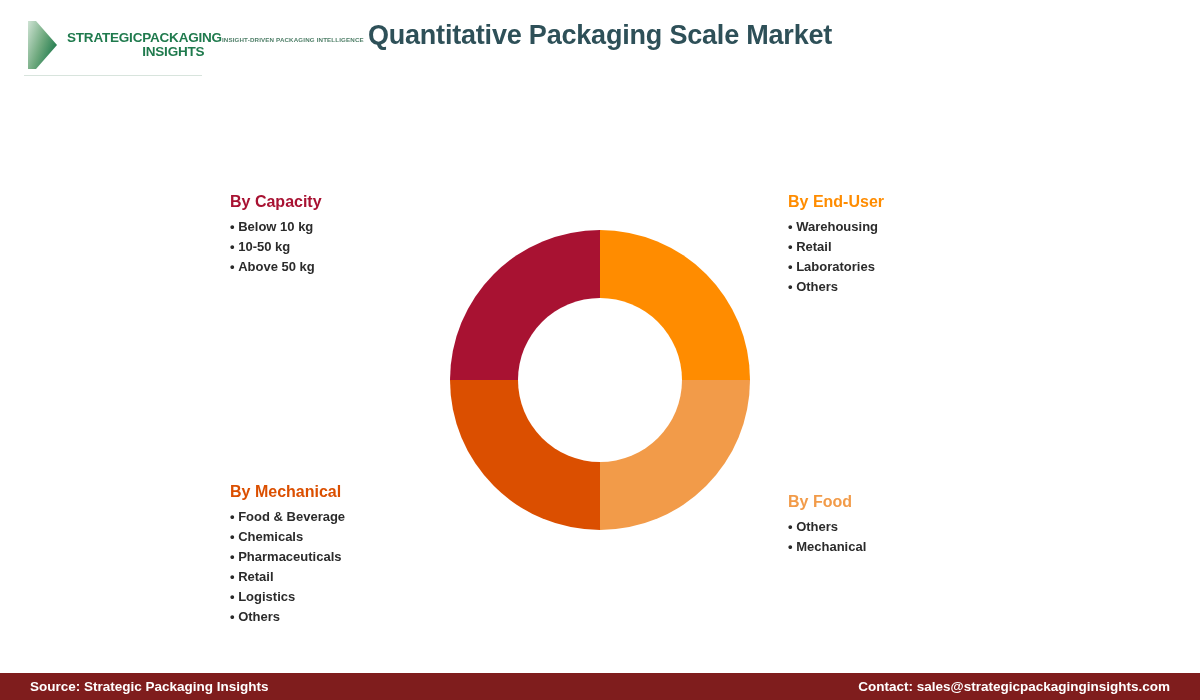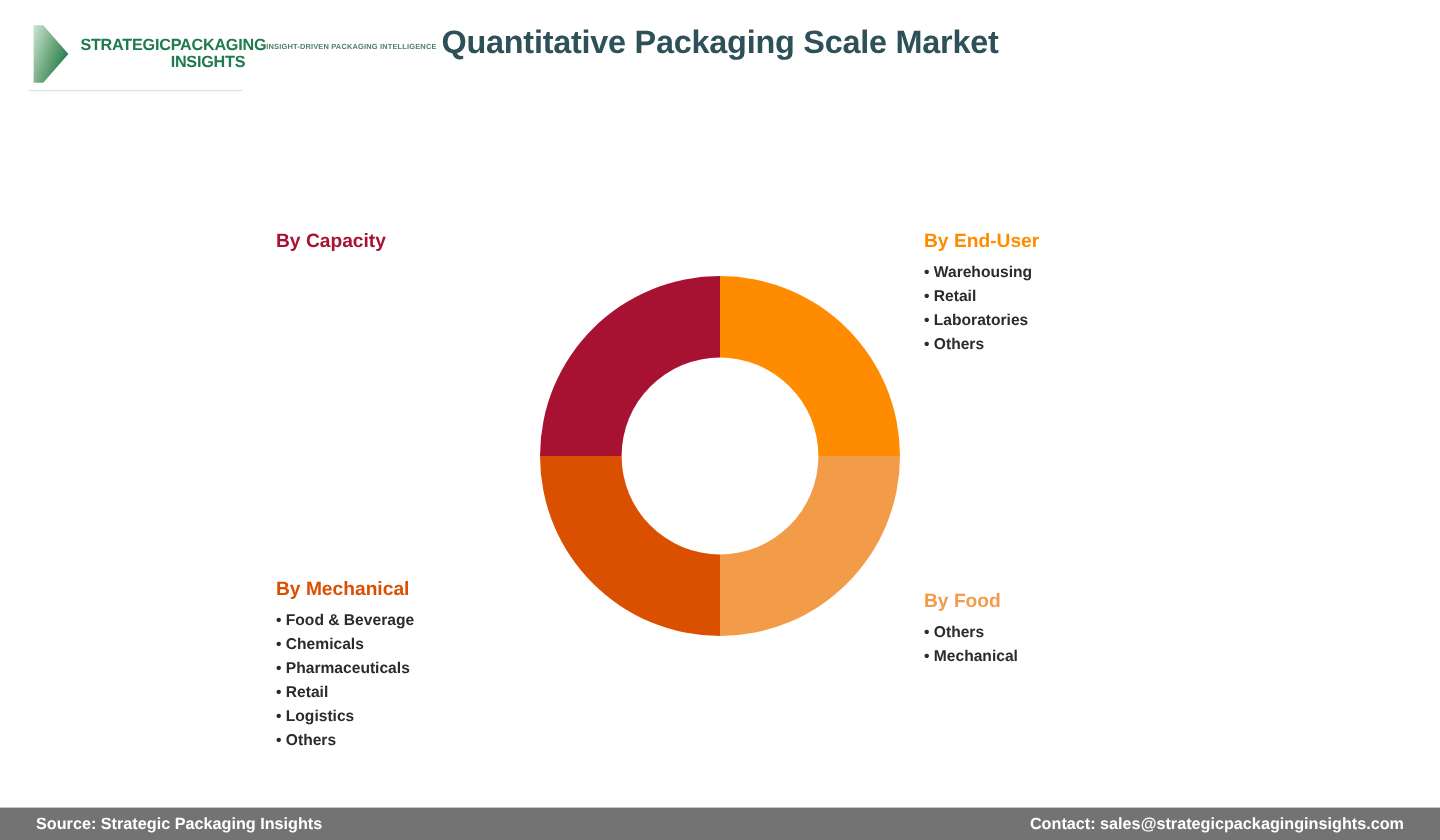--- a/index.html
+++ b/index.html
@@ -107,21 +107,21 @@
   .seg li {
     font-size: 13px;
     font-weight: bold;
     color: #2B2B2B;
     line-height: 20px;
     white-space: nowrap;
   }
   .seg li::before {
     content: "\2022\00a0";
   }
-  .seg.right { text-align: left; }
+  .seg.right { text-align: left; margin-left: 18px; }
   .seg.left  { text-align: left; }
 
   #seg-capacity    { left: 230px; top: 193px; width: 200px; }
   #seg-enduser     { left: 770px; top: 193px; width: 220px; }
   #seg-application { left: 230px; top: 483px; width: 200px; }
   #seg-type        { left: 770px; top: 493px; width: 220px; }
 
   
   .footer {
     position: absolute;
@@ -179,20 +179,25 @@
       <path d="M150 150 L150 300 A150 150 0 0 1 0 150 Z" fill="#DB4F00"></path>
 
       <path d="M150 150 L0 150 A150 150 0 0 1 150 0 Z" fill="#A81232"></path>
 
       <circle cx="150" cy="150" r="82" fill="#ffffff"></circle>
     </svg>
   </div>
 
   <div class="seg left" id="seg-capacity">
     <div class="seg-title" style="color: rgb(168, 18, 50);">By Capacity</div>
+    <ul>
+      <li>Below 10 kg</li>
+      <li>10-50 kg</li>
+      <li>Above 50 kg</li>
+    </ul>
   </div>
 
   <div class="seg right" id="seg-enduser">
     <div class="seg-title" style="color: rgb(255, 140, 0);">By End-User</div>
     <ul>
       <li>Warehousing</li>
       <li>Retail</li>
       <li>Laboratories</li>
       <li>Others</li>
     </ul>
@@ -211,18 +216,18 @@
   </div>
 
   <div class="seg right" id="seg-type">
     <div class="seg-title" style="color: rgb(242, 155, 73);">By Food</div>
     <ul>
       <li>Others</li>
       <li>Mechanical</li>
     </ul>
   </div>
 
-  <div class="footer" style="background: #737373;">
+  <div class="footer" style="background: #7f1d1d;">
     <div class="footer-text">Source: Strategic Packaging Insights</div>
     <div class="footer-text">Contact: sales@strategicpackaginginsights.com</div>
   </div>
 
 </div>
 
 </body></html>

